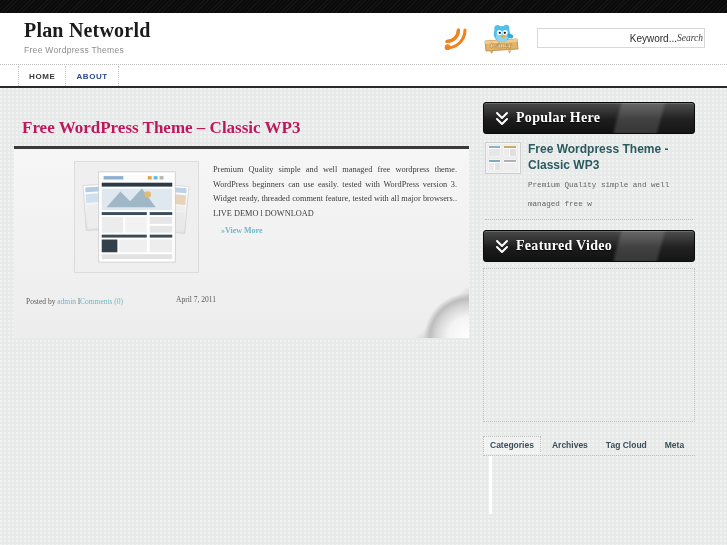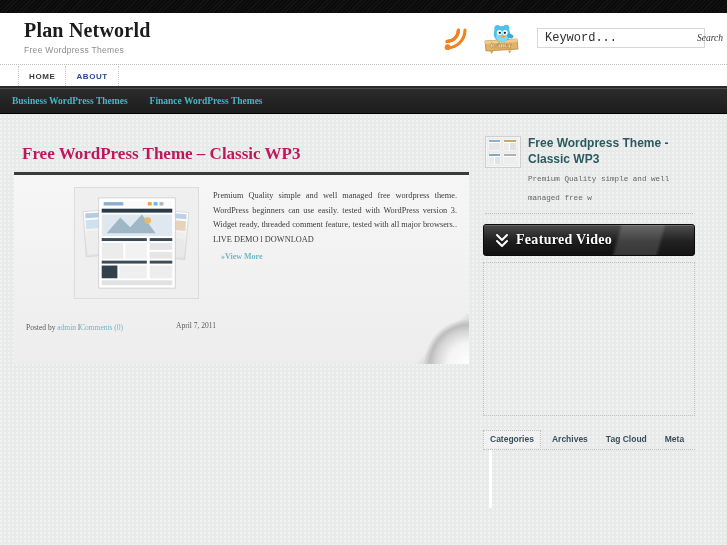--- a/index.html
+++ b/index.html
@@ -72,25 +72,26 @@
     display: flex;
     align-items: center;
     padding: 0 7px;
     box-sizing: border-box;
     margin-left: 4px;
   }
   .search-input {
     border: 0;
     outline: 0;
     flex: 1;
-    font-family: Liberation Mono, monospace;
-    font-size: 12px;
+    font-family: Liberation Sans, sans-serif;
+    font-size: 10px;
     color: #333;
     background: transparent;
     padding: 0;
+    text-align: right;
   }
   .search-input::placeholder { color: #2d2d2d; }
   .search-btn {
     border: 0;
     background: transparent;
     font-family: "Liberation Serif", serif;
     font-style: italic;
     font-size: 9.5px;
     color: #3a3a3a;
     cursor: pointer;
@@ -386,24 +387,20 @@
     </div>
   </div>
 
   <div class="dotted-sep"></div>
 
   <div class="menu-primary">
     <a href="#">HOME</a>
     <a href="#" class="active">ABOUT</a>
   </div>
 
-  <div class="nav-dark">
-    <a href="#">Business WordPress Themes</a>
-    <a href="#">Finance WordPress Themes</a>
-  </div>
 
   <div class="content">
 
     <div class="main-col">
       <h1 class="post-title">Free WordPress Theme – Classic WP3</h1>
 
       <div class="post-card">
         <div class="post-body">
 
           <div class="thumb">
@@ -473,20 +470,31 @@
             <span>l</span><a href="#">Comments (0)</a>
           </span>
           <span class="meta-date">April 7, 2011</span>
         </div>
       </div>
     </div>
 
     <div class="side-col">
 
       <div class="widget">
+        <div class="widget-head">
+          <span class="chev">
+            <svg viewBox="0 0 16 20" xmlns="http://www.w3.org/2000/svg">
+              <g fill="none" stroke="#ffffff" stroke-width="2" stroke-linecap="round" stroke-linejoin="round">
+                <polyline points="3,5 8,10 13,5"></polyline>
+                <polyline points="3,11 8,16 13,11"></polyline>
+              </g>
+            </svg>
+          </span>
+          <span class="widget-title">Popular Here</span>
+        </div>
         <div class="widget-body">
           <div class="popular-item">
             <span class="popular-thumb">
               <svg viewBox="0 0 34 30" xmlns="http://www.w3.org/2000/svg">
                 <rect width="34" height="30" fill="#f4f4f4"></rect>
                 <rect x="2" y="2" width="13" height="12" fill="#ffffff" stroke="#cfcfcf" stroke-width="0.5"></rect>
                 <rect x="3" y="3" width="11" height="2" fill="#8fb0c6"></rect>
                 <rect x="3" y="6" width="11" height="7" fill="#e6e6e6"></rect>
                 <rect x="17" y="2" width="14" height="12" fill="#ffffff" stroke="#cfcfcf" stroke-width="0.5"></rect>
                 <rect x="18" y="3" width="12" height="2" fill="#c9a86b"></rect>

